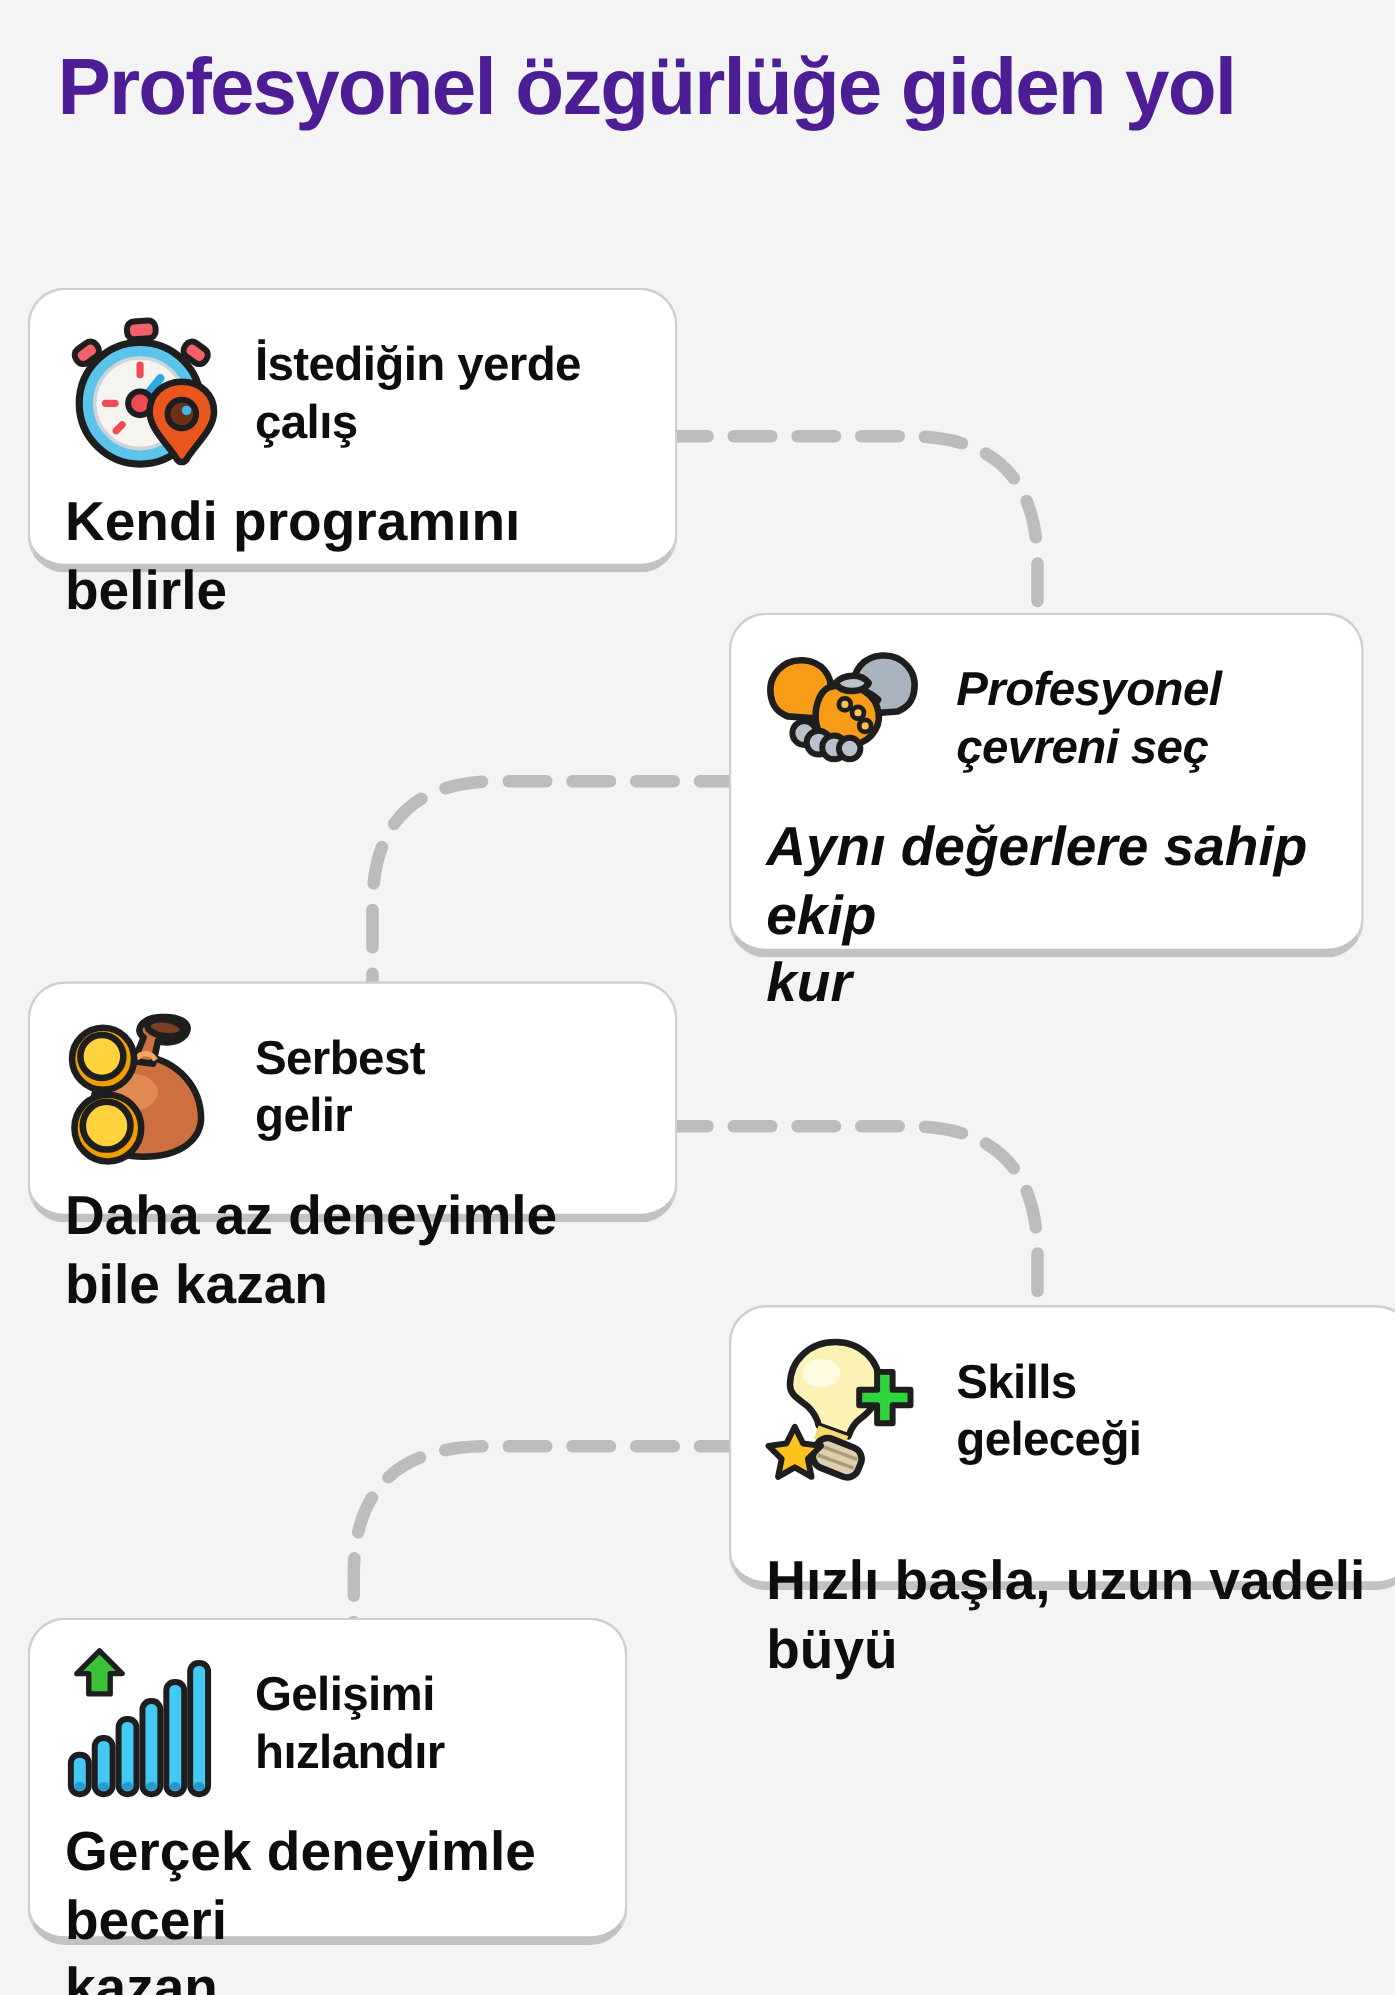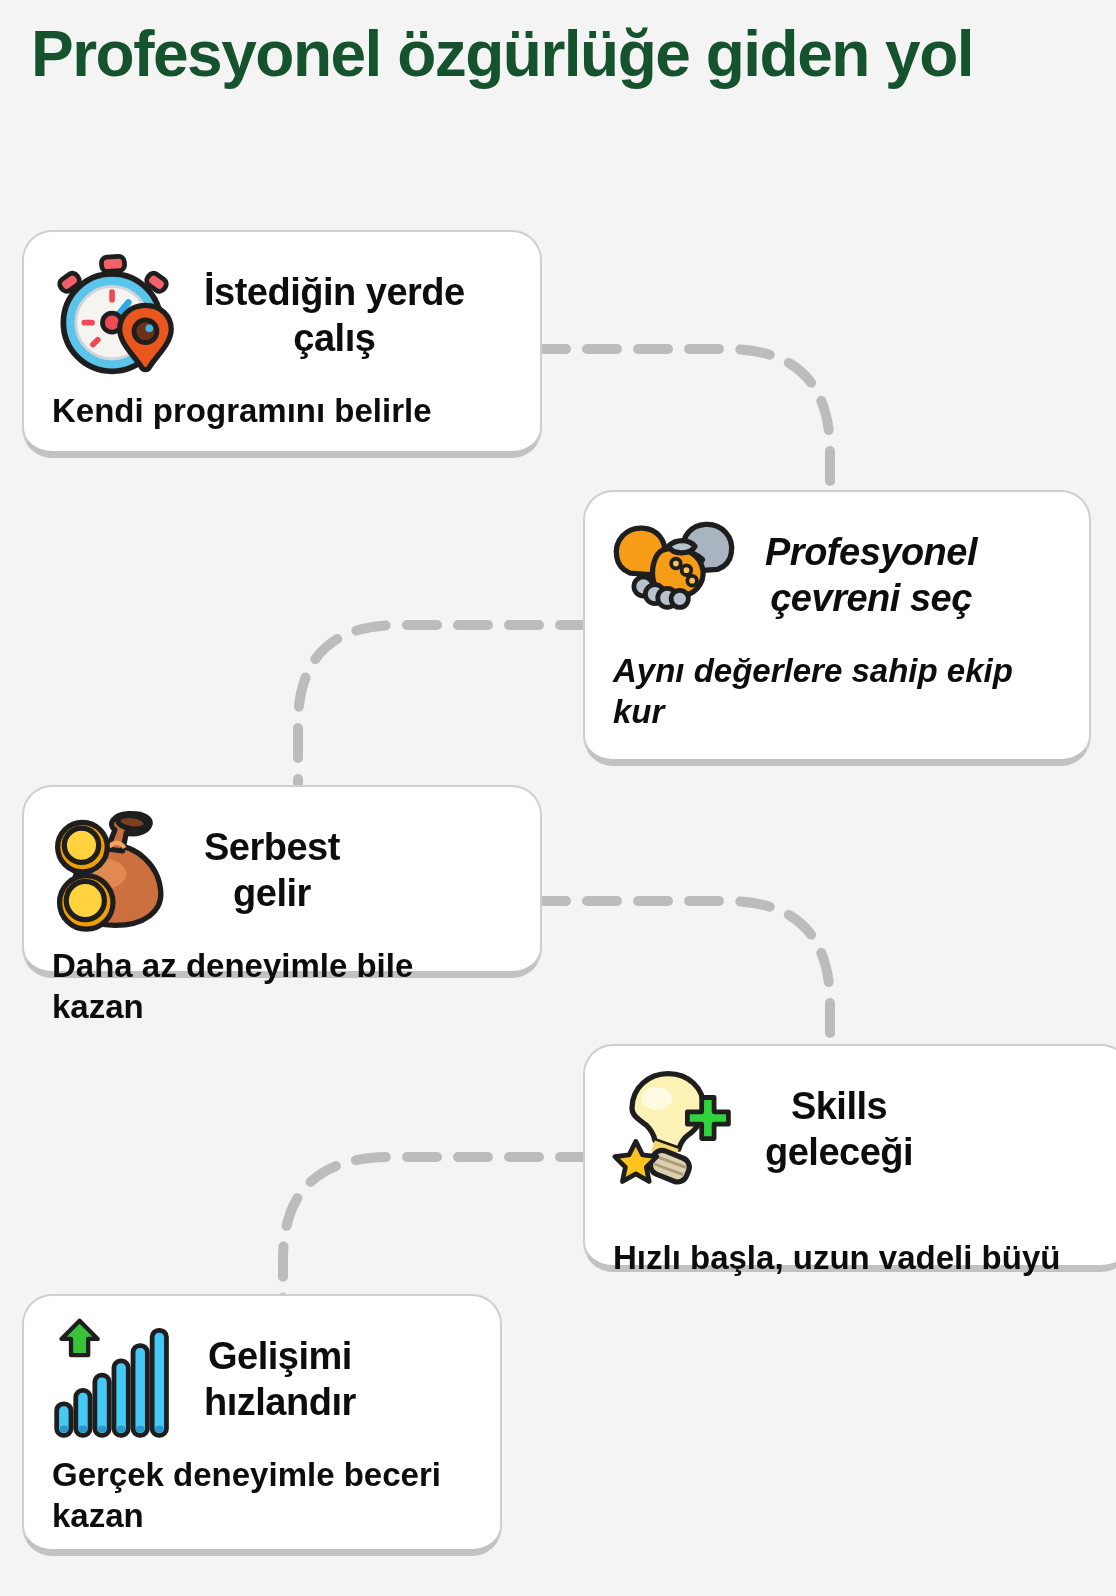--- a/index.html
+++ b/index.html
@@ -6,23 +6,23 @@
   .canvas{
     position:relative;
     width:1116px;height:1596px;
     background:#f4f4f5;
     font-family:"Liberation Sans","DejaVu Sans",sans-serif;
     color:#0d0d0d;
     overflow:hidden;
   }
   .page-title{
     position:absolute;left:30px;top:16px;width:1060px;
-    margin:1px;
+    margin:16px;
     font-size:64px;line-height:1.17;font-weight:800;
-    letter-spacing:-1.5px;color:#14532d;
+    letter-spacing:-1.5px;color:#4c1d95;
   }
   .connectors{
     position:absolute;left:0;top:0;z-index:0;
   }
   .connectors path{
     fill:none;stroke:#bcbcbc;stroke-width:10;
     stroke-linecap:round;stroke-dasharray:30 21;
   }
   .card{
     position:absolute;z-index:1;box-sizing:border-box;
@@ -36,24 +36,24 @@
   .card-1{left:22px;top:230px;width:520px;height:228px;}
   .card-2{left:583px;top:490px;width:508px;height:276px;font-style:italic;}
   .card-3{left:22px;top:785px;width:520px;height:193px;}
   .card-4{left:583px;top:1044px;width:548px;height:228px;gap:33px;}
   .card-5{left:22px;top:1294px;width:480px;height:262px;}
   .card-head{display:flex;align-items:center;gap:28px;}
   .icon{width:126px;height:126px;flex:none;}
   .icon svg{width:100%;height:100%;display:block;}
   .card-title{
     margin:0;font-size:38px;line-height:1.22;font-weight:800;
-    letter-spacing:-0.5px;white-space:pre-line;text-align:center;
+    letter-spacing:-0.5px;white-space:pre-line;
   }
   .card-sub{
-    margin:13px 0 0 2px;font-size:33px;line-height:1.24;
+    margin:13px 0 0 2px;font-size:44px;line-height:1.24;
     font-weight:700;white-space:pre-line;
   }
 </style>
 </head>
 <body>
 
 <div class="canvas">
 
   <h1 class="page-title">Profesyonel özgürlüğe giden yol</h1>
 

